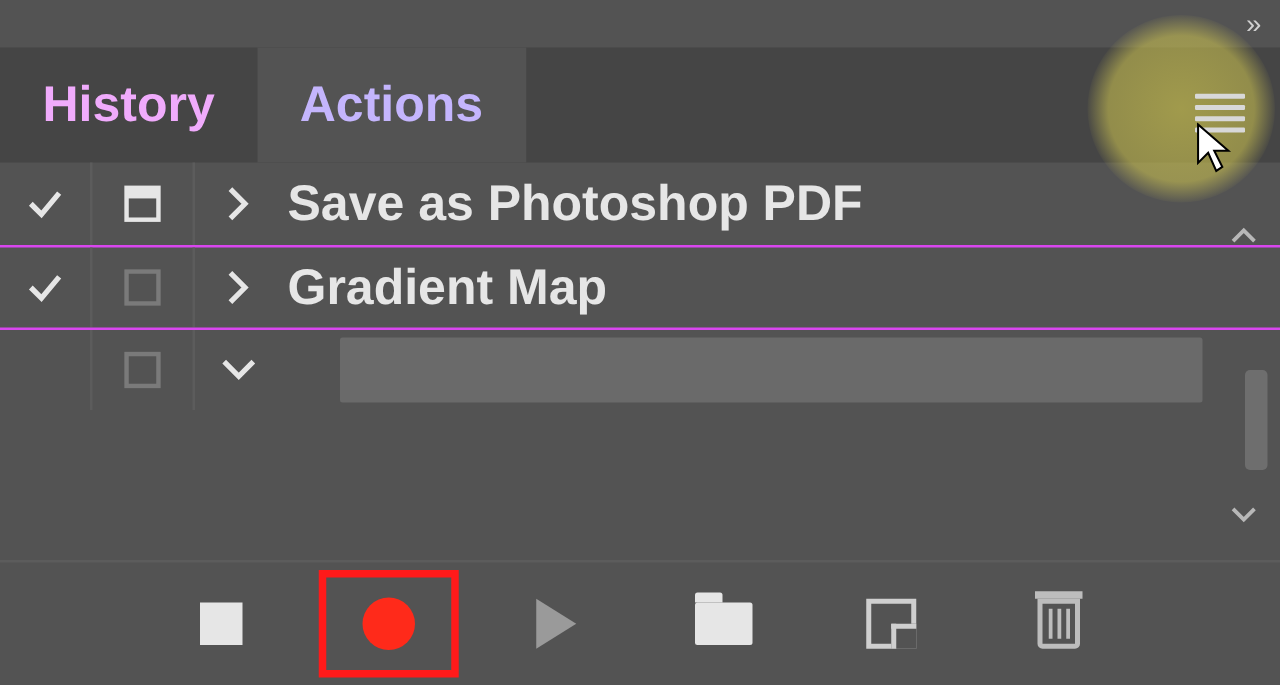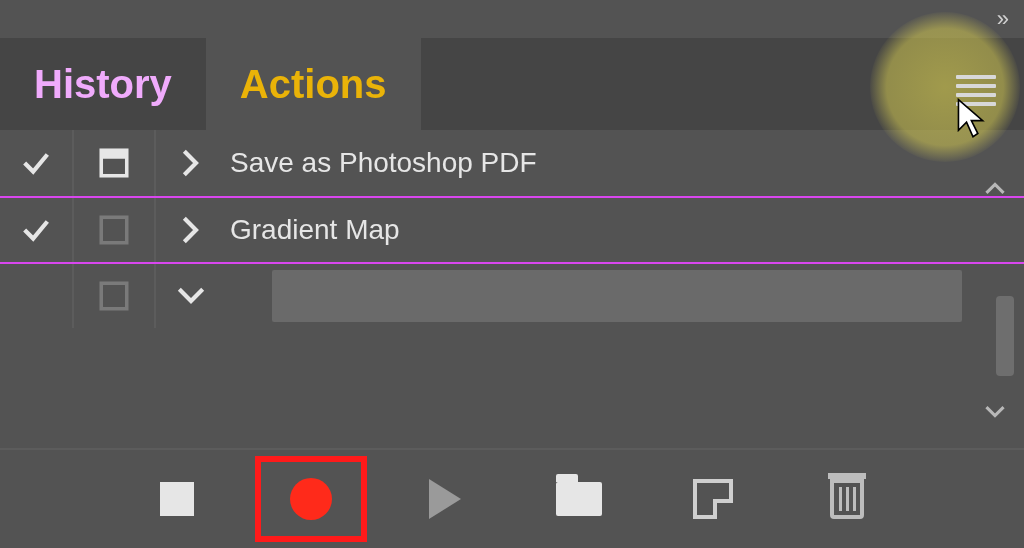--- a/index.html
+++ b/index.html
@@ -39,21 +39,21 @@
     display: flex;
     align-items: center;
     padding: 0 34px;
     font-size: 40px;
     font-weight: 600;
     color: #f0abfc;
     cursor: pointer;
   }
   .tab.active {
     background: #535353;
-    color: #eab308;
+    color: #c4b5fd;
   }
 
   
   .highlight-circle {
     position: absolute;
     top: 12px;
     right: 4px;
     width: 150px;
     height: 150px;
     border-radius: 50%;
@@ -118,23 +118,23 @@
   }
   .col-expand {
     width: 70px;
     display: flex;
     justify-content: center;
     align-items: center;
     height: 100%;
   }
   .col-label {
     flex: 1;
-    font-size: 28px;
+    font-size: 40px;
     color: #e6e6e6;
-    font-weight: 400;
+    font-weight: 700;
     padding-left: 4px;
     white-space: nowrap;
   }
 
   
   .row.selected .label-bg {
     position: absolute;
     left: 272px;
     right: 62px;
     top: 6px;

